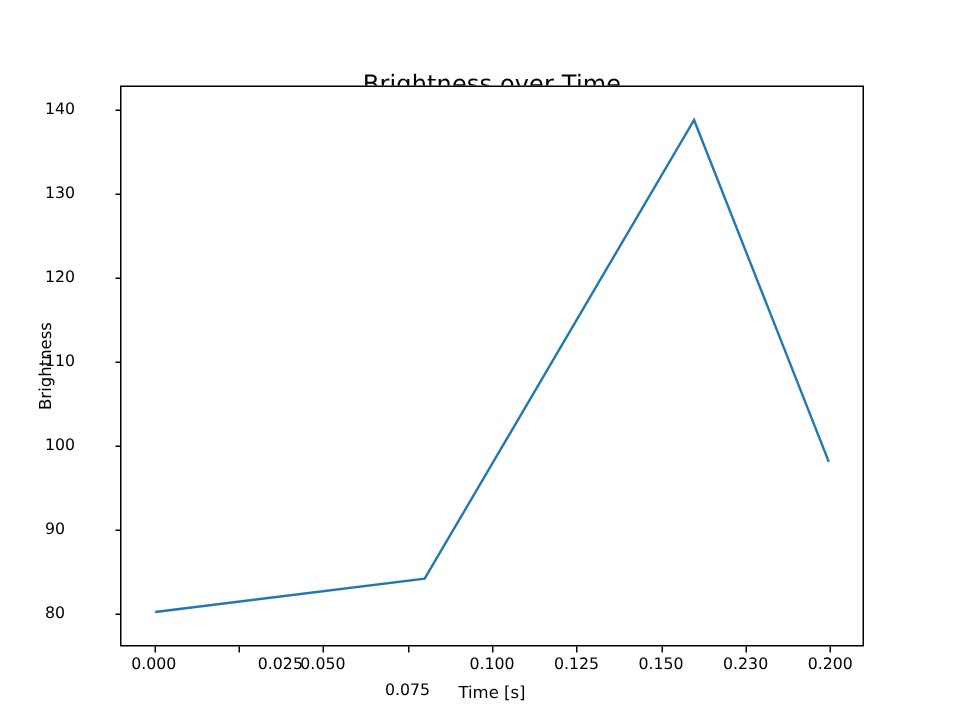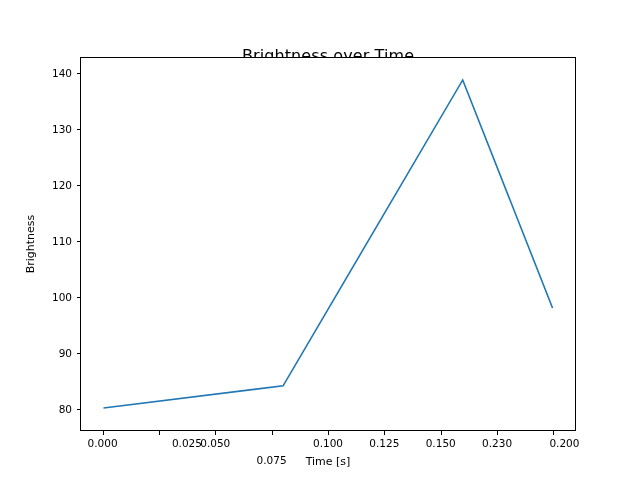--- a/index.html
+++ b/index.html
@@ -49,21 +49,20 @@
     height: 100%;
     display: block;
   }
   .tick-label {
     position: absolute;
     font-size: 10.5px;
     color: #000000;
     white-space: nowrap;
   }
   .ytick-label {
-    text-align: right;
     transform: translateY(-50%);
   }
   .xtick-label {
     text-align: center;
     transform: translateX(-50%);
   }
   .tick-mark {
     position: absolute;
     background: #000000;
   }
@@ -123,21 +122,21 @@
     </div>
   <div id="xtick-labels">
       <div class="tick-label xtick-label" style="left: 102.545px; top: 437px;">0.000</div>
       <div class="tick-label xtick-label" style="left: 158.909px; top: 437px; margin-left: 28px;">0.025</div>
       <div class="tick-label xtick-label" style="left: 215.273px; top: 437px;">0.050</div>
       <div class="tick-label xtick-label" style="left: 271.636px; top: 454px;">0.075</div>
       <div class="tick-label xtick-label" style="left: 328px; top: 437px;">0.100</div>
       <div class="tick-label xtick-label" style="left: 384.364px; top: 437px;">0.125</div>
       <div class="tick-label xtick-label" style="left: 440.727px; top: 437px;">0.150</div>
       <div class="tick-label xtick-label" style="left: 497.091px; top: 437px;">0.230</div>
-      <div class="tick-label xtick-label" style="left: 553.455px; top: 437px; margin-left: 11px;">0.200</div>
+      <div class="tick-label xtick-label" style="left: 553.455px; top: 437px;">0.200</div>
     </div>
   <div id="tick-marks">
       <div class="tick-mark ytick-mark" style="top: 408.918px;"></div>
       <div class="tick-mark ytick-mark" style="top: 353.013px;"></div>
       <div class="tick-mark ytick-mark" style="top: 297.109px;"></div>
       <div class="tick-mark ytick-mark" style="top: 241.205px;"></div>
       <div class="tick-mark ytick-mark" style="top: 185.3px;"></div>
       <div class="tick-mark ytick-mark" style="top: 129.396px;"></div>
       <div class="tick-mark ytick-mark" style="top: 73.4918px;"></div>
       <div class="tick-mark xtick-mark" style="left: 102.545px;"></div>

